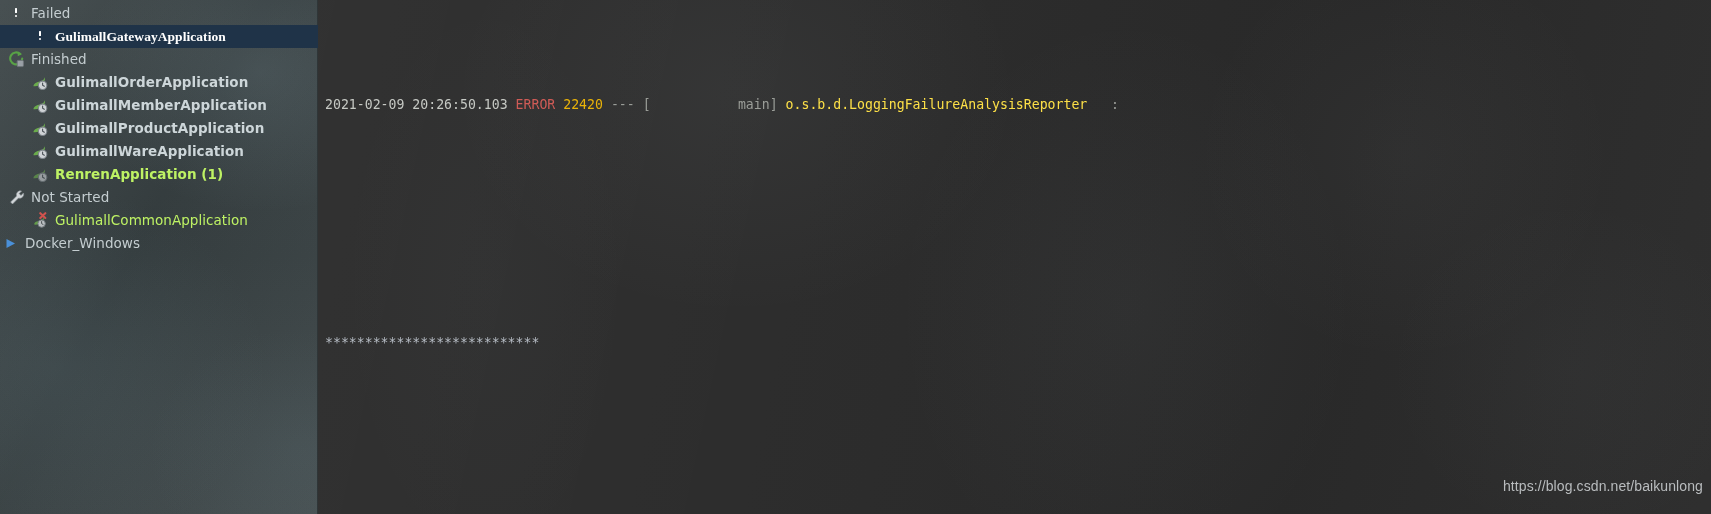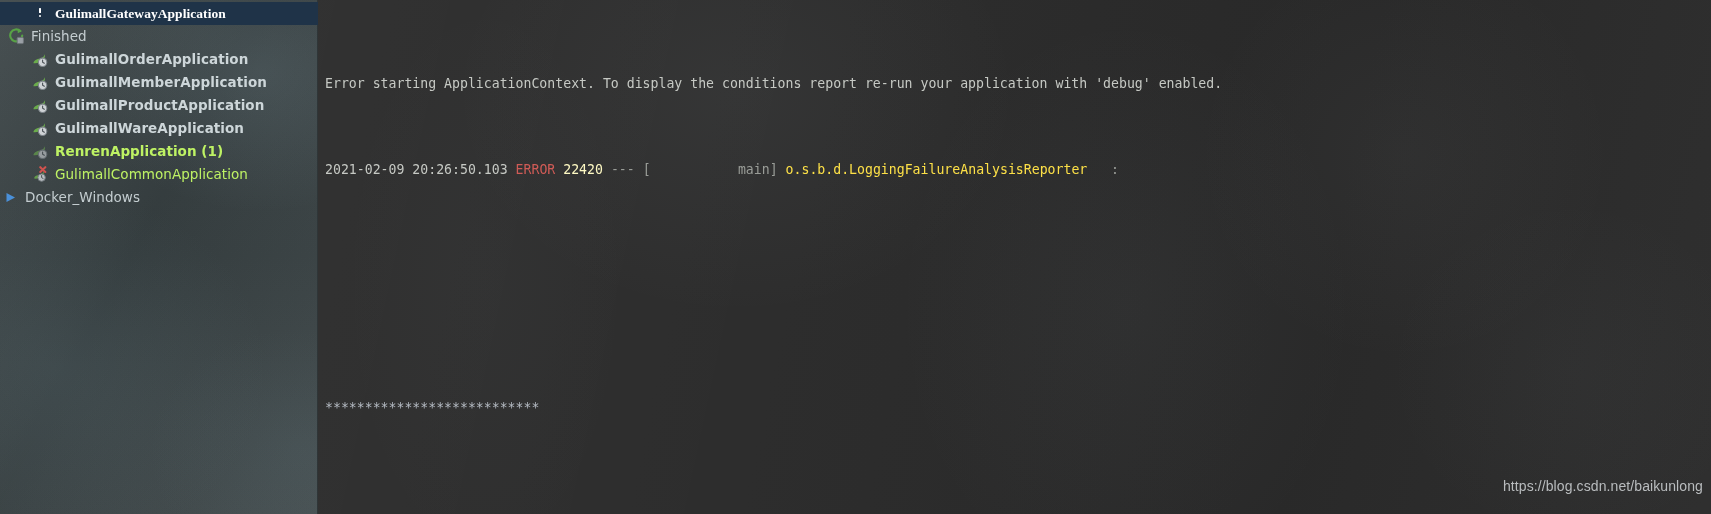--- a/index.html
+++ b/index.html
@@ -145,21 +145,21 @@
     font-size:13.2px;
     line-height:21.6px;
     color:#c6c9c4;
     white-space:pre;
     letter-spacing:0px;
   }
   .log .ln { height:21.6px; }
   .log .ln.blank { height:21.6px; }
 
   .c-err   { color:#cf5b56; }
-  .c-pid   { color:#fef9c3; }
+  .c-pid   { color:#eab308; }
   .c-logger{ color:#fde047; }
   .c-muted { color:#9a9d98; }
   .c-txt   { color:#c6c9c4; }
   .c-banner{ color:#b6bcc4; }
 
   .watermark {
     position:absolute;
     right:8px;
     bottom:20px;
     z-index:4;
@@ -170,20 +170,24 @@
     white-space:nowrap;
   }
 </style>
 </head>
 <body>
 
 <div id="app">
 
   <div class="sidebar">
     <div class="tree" id="tree">
+        <div class="node group">
+          <span class="ico"><span class="ic-error"></span></span>
+          <span class="lbl">Failed</span>
+        </div>
         <div class="node child selected">
           <span class="ico"><span class="ic-error"></span></span>
           <span class="lbl">GulimallGatewayApplication</span>
         </div>
         <div class="node group">
           <span class="ico"><svg width="17" height="17" viewBox="0 0 17 17" xmlns="http://www.w3.org/2000/svg">
               <path d="M12.4 3.1 A6 6 0 1 0 14.2 7.6" fill="none" stroke="#58a246" stroke-width="2.1" stroke-linecap="round"></path>
               <path d="M9.6 1.4 L13.6 3.2 L9.8 5.3 Z" fill="#58a246"></path>
               <rect x="9.2" y="9.4" width="6.2" height="6.2" rx="1" fill="#9aa0a6" stroke="#6f757a" stroke-width="1"></rect>
             </svg></span>
@@ -223,20 +227,26 @@
         </div>
         <div class="node child dim">
           <span class="ico"><svg width="17" height="17" viewBox="0 0 17 17" xmlns="http://www.w3.org/2000/svg">
               <g opacity="0.62">
                 <path d="M12.9 3.2 C11.4 7.4 7.6 7.3 4.6 8.4 C2.5 9.2 1.3 10.7 1.5 12.2 C4.8 12.6 8.2 11.6 10.6 9.3 C12.7 7.3 13.4 5.2 12.9 3.2 Z" fill="#6aab4b"></path>
                 <circle cx="10.6" cy="11.3" r="4.2" fill="#cfd3d6" stroke="#7e868b" stroke-width="1.1"></circle>
                 <path d="M10.6 9 L10.6 11.3 L12.3 12.3" fill="none" stroke="#4c5357" stroke-width="1.1" stroke-linecap="round"></path>
               </g>
             </svg></span>
           <span class="lbl">RenrenApplication (1)</span>
+        </div>
+        <div class="node group">
+          <span class="ico"><svg width="17" height="17" viewBox="0 0 17 17" xmlns="http://www.w3.org/2000/svg">
+              <path d="M13.6 2.1 A3.9 3.9 0 0 0 8.6 7.1 L2.6 13.1 L4.5 15.0 L10.5 9.0 A3.9 3.9 0 0 0 15.5 4.0 L13.0 6.5 L11.1 4.6 Z" fill="#d2d6d9" stroke="#8d9398" stroke-width=".6"></path>
+            </svg></span>
+          <span class="lbl">Not Started</span>
         </div>
         <div class="node child notstarted-child dim">
           <span class="ico"><svg width="17" height="17" viewBox="0 0 17 17" xmlns="http://www.w3.org/2000/svg">
               <g opacity="0.85">
                 <path d="M11.9 5.2 C10.6 8.6 7.4 8.5 4.8 9.4 C3.0 10.1 2.0 11.3 2.2 12.6 C5.0 12.9 7.9 12.1 9.9 10.2 C11.7 8.5 12.3 6.8 11.9 5.2 Z" fill="#6aab4b"></path>
                 <circle cx="9.6" cy="11.6" r="3.7" fill="#cfd3d6" stroke="#7e868b" stroke-width="1"></circle>
                 <path d="M9.6 9.6 L9.6 11.6 L11.1 12.5" fill="none" stroke="#4c5357" stroke-width="1" stroke-linecap="round"></path>
               </g>
               <path d="M8.3 1.2 L13.3 6.0 M13.3 1.2 L8.3 6.0" stroke="#d0534e" stroke-width="2.1" stroke-linecap="round"></path>
             </svg></span>
@@ -247,21 +257,20 @@
                 <path d="M2.5 2 L11 6.5 L2.5 11 Z" fill="#4a90d9"></path>
               </svg></span></span>
           <span class="lbl">Docker_Windows</span>
         </div>
       </div>
   </div>
 
   <div class="console">
     <div class="log">
 
-      <div class="ln"><span class="c-txt">Error starting ApplicationContext. To display the conditions report re-run your application with 'debug' enabled.</span></div>
 
       <div class="ln"><span class="c-txt">2021-02-09 20:26:50.103</span><span class="c-txt"> </span><span class="c-err">ERROR</span><span class="c-txt"> </span><span class="c-pid">22420</span><span class="c-muted"> --- [</span><span class="c-muted">           main]</span><span class="c-txt"> </span><span class="c-logger">o.s.b.d.LoggingFailureAnalysisReporter</span><span class="c-muted">   :</span></div>
 
       <div class="ln blank"> </div>
       <div class="ln blank"> </div>
 
       <div class="ln"><span class="c-banner">***************************</span></div>
       
 
       

